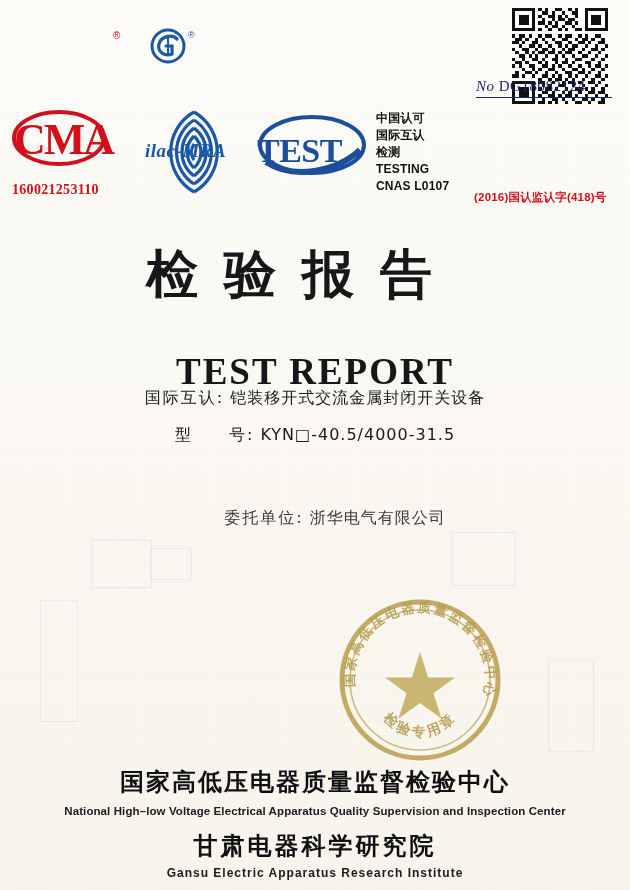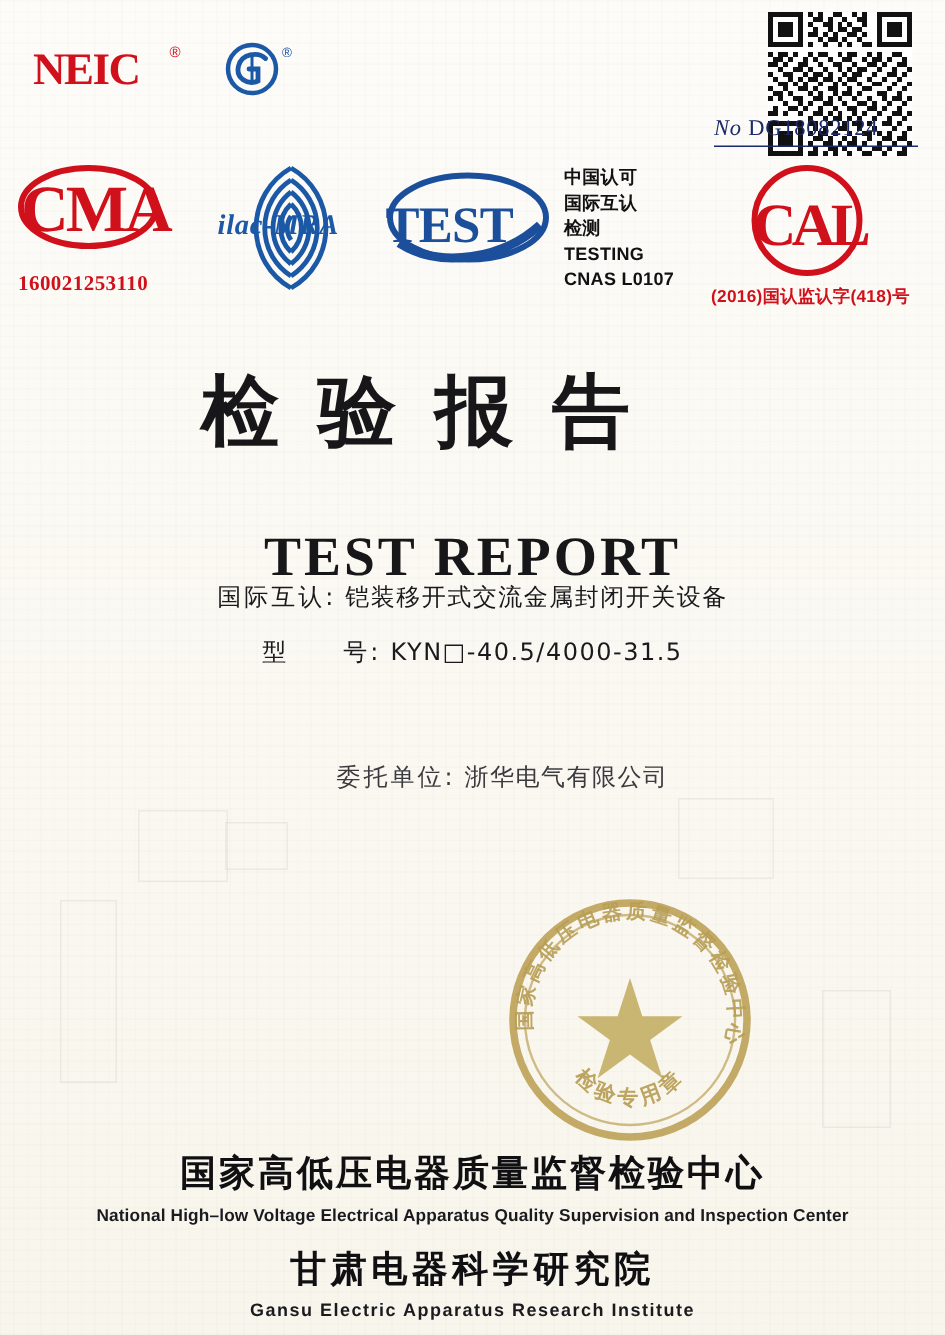--- a/index.html
+++ b/index.html
@@ -186,20 +186,21 @@
     top: 240px;
     left: 0;
     width: 554px;
     text-align: center;
     font-family: "DejaVu Serif", serif;
     font-weight: bold;
     font-size: 52px;
     letter-spacing: 26px;
     text-indent: 26px;
     color: #17171a;
+    padding-left: 12px;
   }
   .title-en {
     position: absolute;
     top: 326px;
     left: 0;
     width: 630px;
     text-align: center;
     font-family: "Liberation Serif", serif;
     font-weight: bold;
     font-size: 37px;
@@ -539,21 +540,20 @@
       </g>
     </svg>
   </div>
 
   <div class="report-no">
     <span class="no-label">No</span>
     <span>DG18082124</span>
   </div>
   <div class="report-no-underline"></div>
 
-  <div class="neic">NEIC</div>
   <div class="neic-r">®</div>
 
   <div class="gw-logo">
     <svg width="36" height="36" viewBox="0 0 36 36">
       <circle cx="18" cy="18" r="16" fill="none" stroke="#1b58a6" stroke-width="3"></circle>
       <path d="M27 11 C22 6, 11 8, 9 16 C7 24, 15 29, 22 26 L22 18 L16 18" fill="none" stroke="#1b58a6" stroke-width="3.2" stroke-linecap="round"></path>
       <path d="M18 9 L18 27" stroke="#1b58a6" stroke-width="2"></path>
     </svg>
   </div>
   <div class="gw-r">®</div>
@@ -592,26 +592,20 @@
   <div class="cnas-text">TEST</div>
 
   <div class="cnas-info">
     <div>中国认可</div>
     <div>国际互认</div>
     <div>检测</div>
     <div>TESTING</div>
     <div>CNAS L0107</div>
   </div>
 
-  <div class="cal">
-    <svg width="104" height="78" viewBox="0 0 104 78">
-      <circle cx="52" cy="39" r="35" fill="none" stroke="#d0101a" stroke-width="4"></circle>
-      <text x="16" y="55" font-family="Liberation Serif, serif" font-size="40" font-weight="bold" fill="#d0101a" letter-spacing="-3">CAL</text>
-    </svg>
-  </div>
   <div class="cal-no">(2016)国认监认字(418)号</div>
 
   <div class="title-cn">检验报告</div>
   <div class="title-en">TEST REPORT</div>
 
   <div class="field field-sample">
     <span class="label">国际互认:</span>
     <span class="value">铠装移开式交流金属封闭开关设备</span>
   </div>
 

